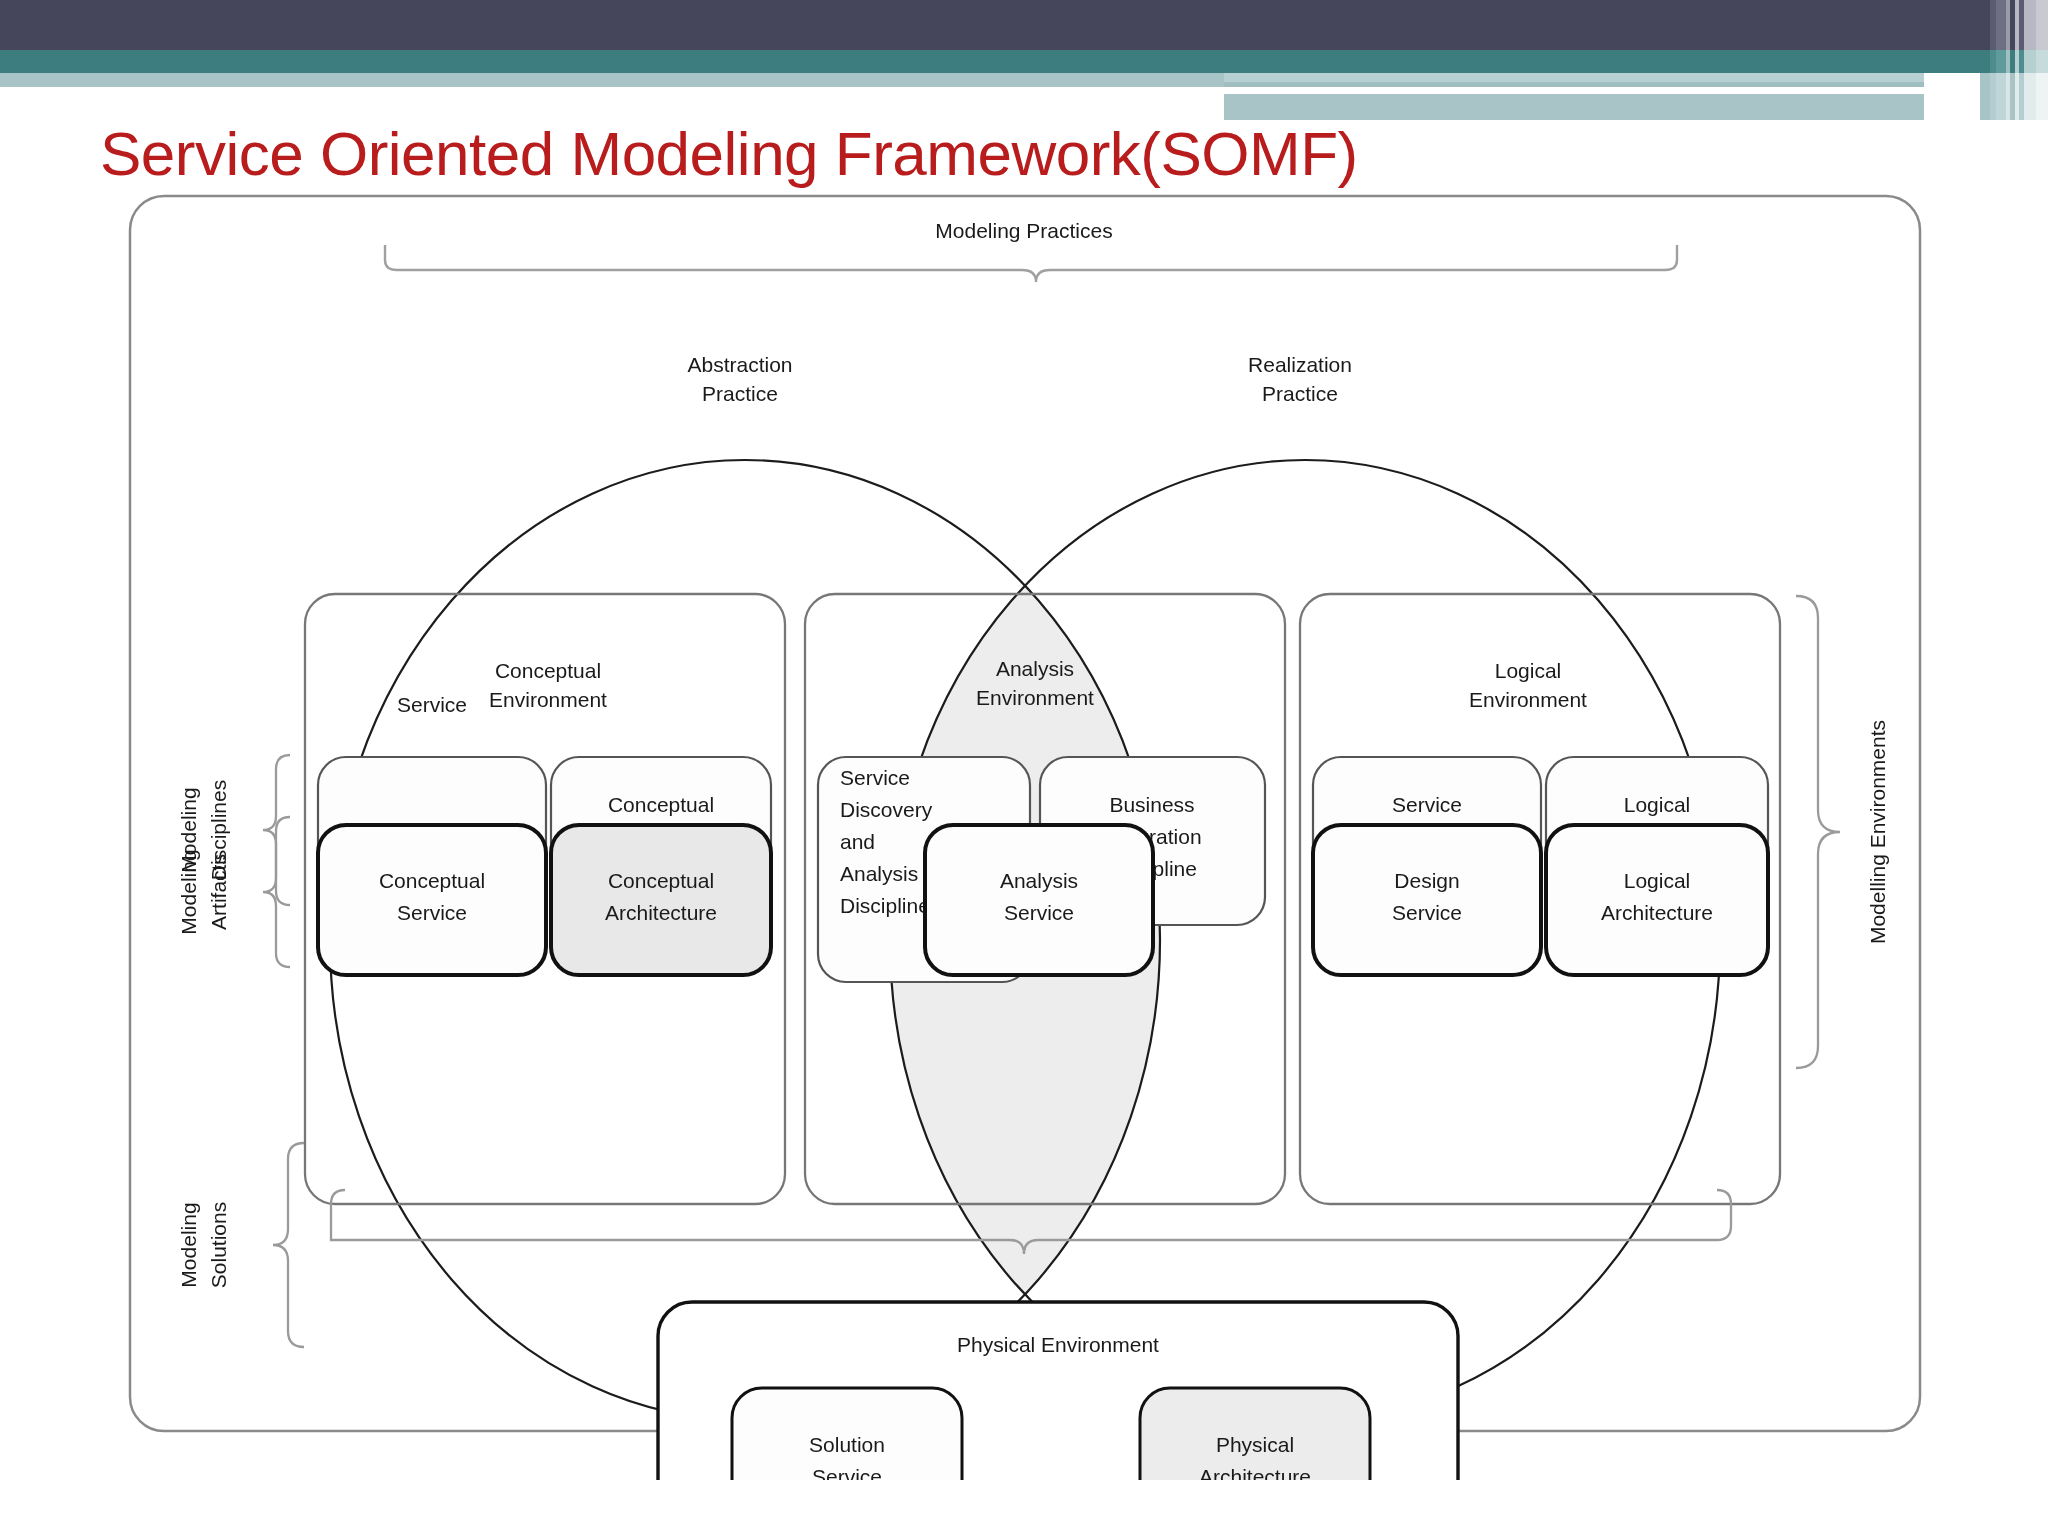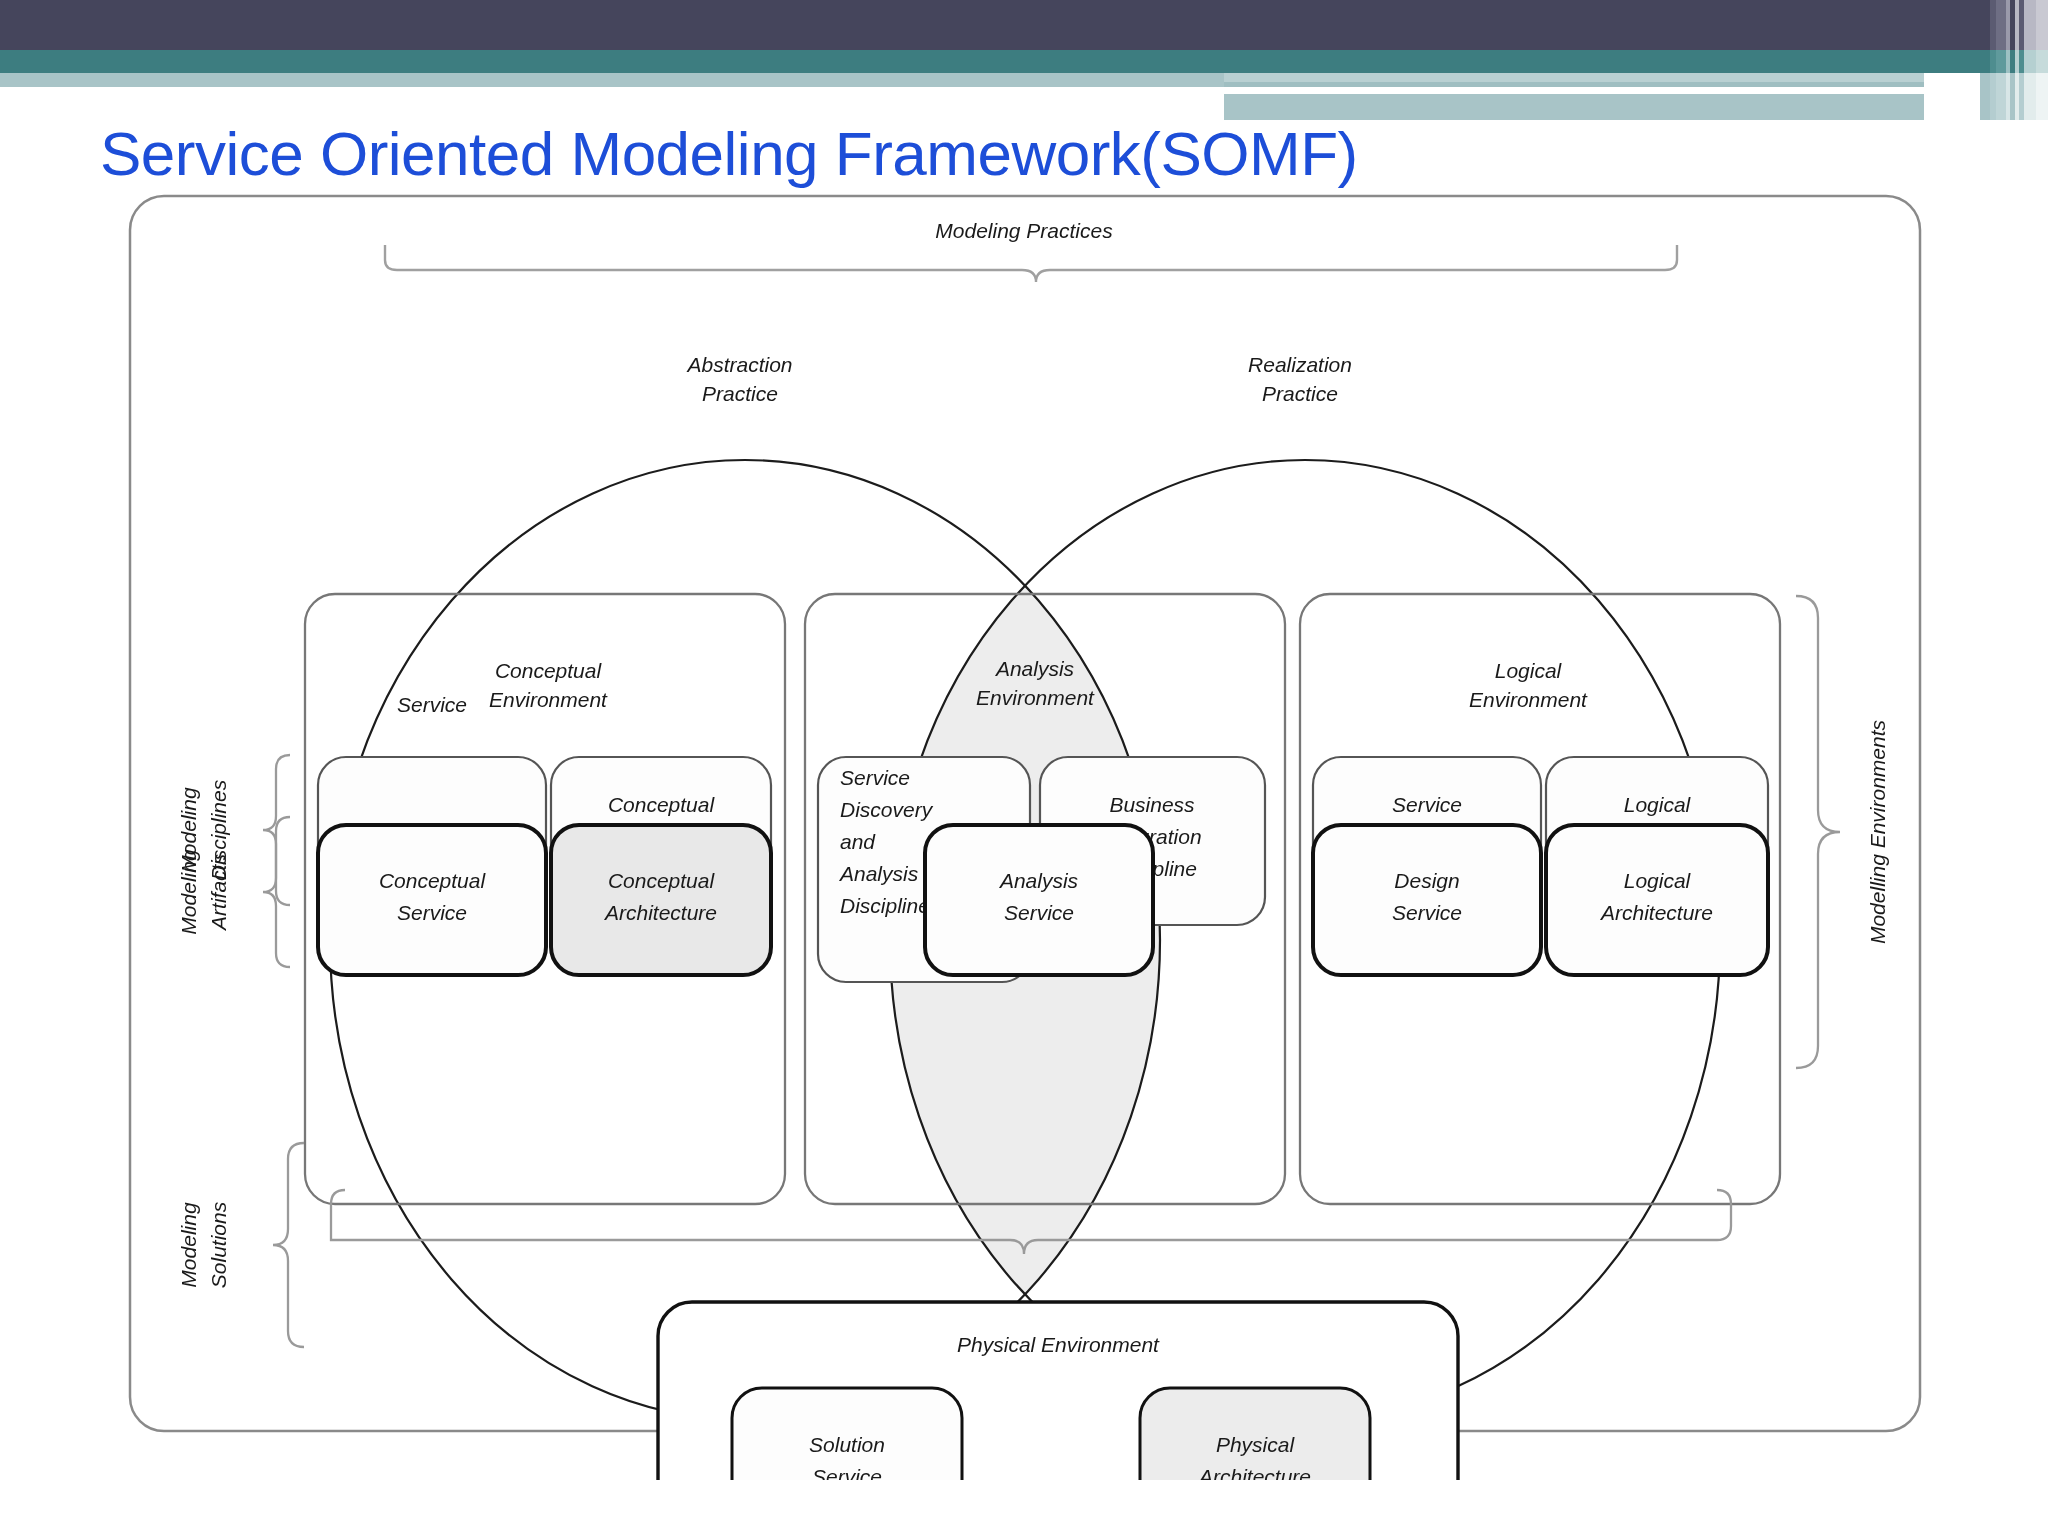--- a/index.html
+++ b/index.html
@@ -41,26 +41,26 @@
     background: #a8c4c7;
   }
   .hdr-stripes {
     position: absolute; right: 0; top: 0; width: 68px; height: 140px;
   }
   .stripe { position: absolute; top: 0; height: 140px; }
 
   
   .title {
     position: absolute; left: 100px; top: 118px;
-    font-size: 62px; color: #1d4ed8; letter-spacing: -0.5px;
+    font-size: 62px; color: #b91c1c; letter-spacing: -0.5px;
     white-space: nowrap;
   }
 
   
-  .diagram { position: absolute; left: 0; top: 180px; width: 2048px; height: 1300px; font-style: italic; }
+  .diagram { position: absolute; left: 0; top: 180px; width: 2048px; height: 1300px; }
   .diagram svg { display: block; }
 
   .dg-label {
     font-family: "Liberation Sans", sans-serif;
     font-size: 21px; fill: #1a1a1a;
   }
 </style>
 </head>
 <body>
 

